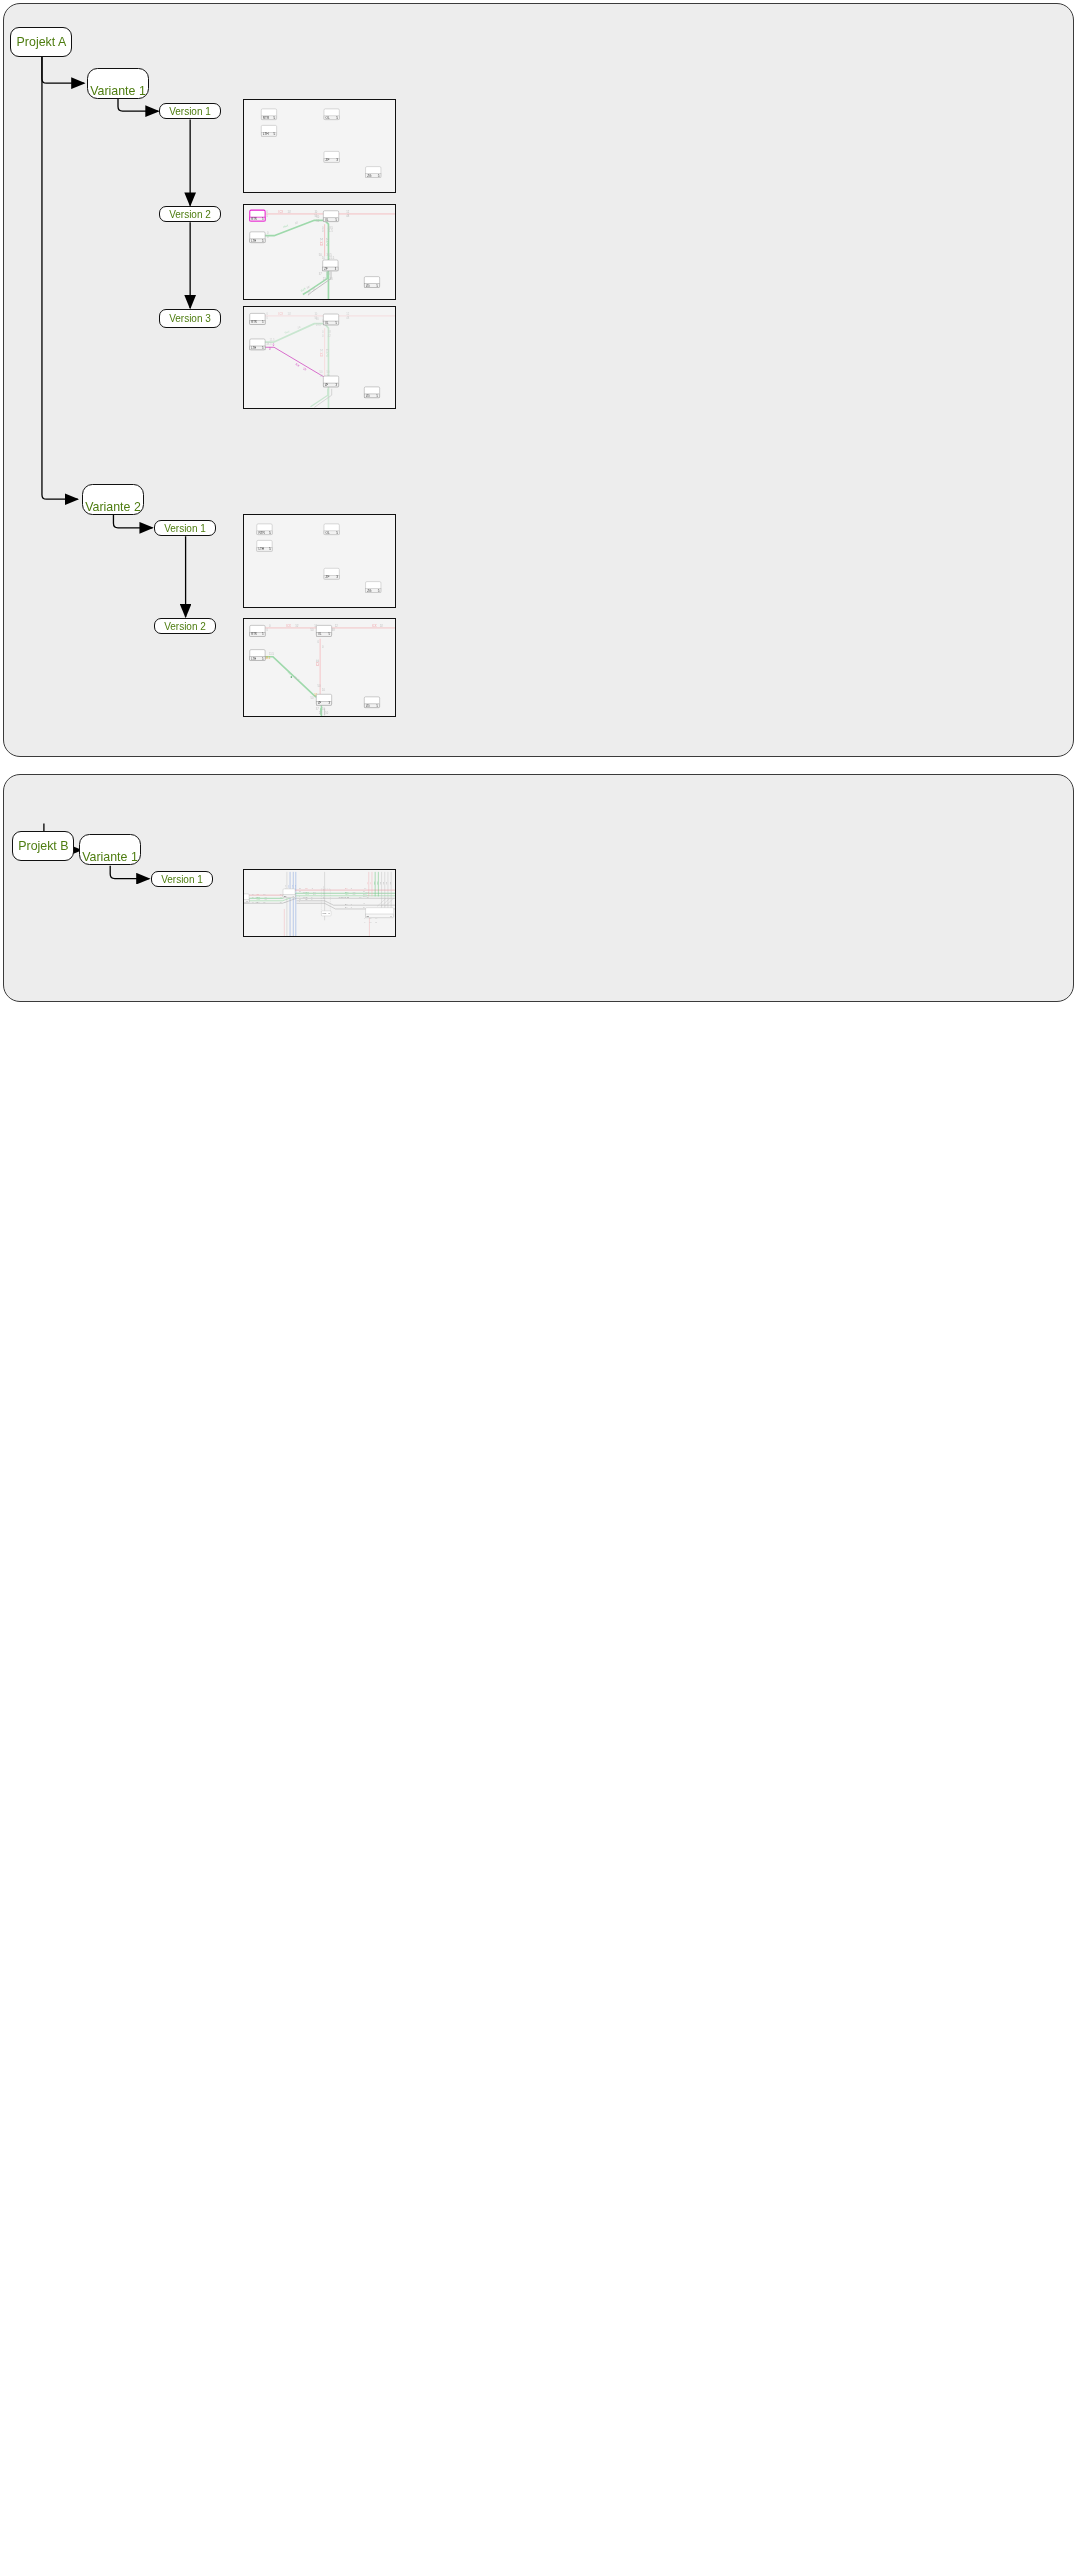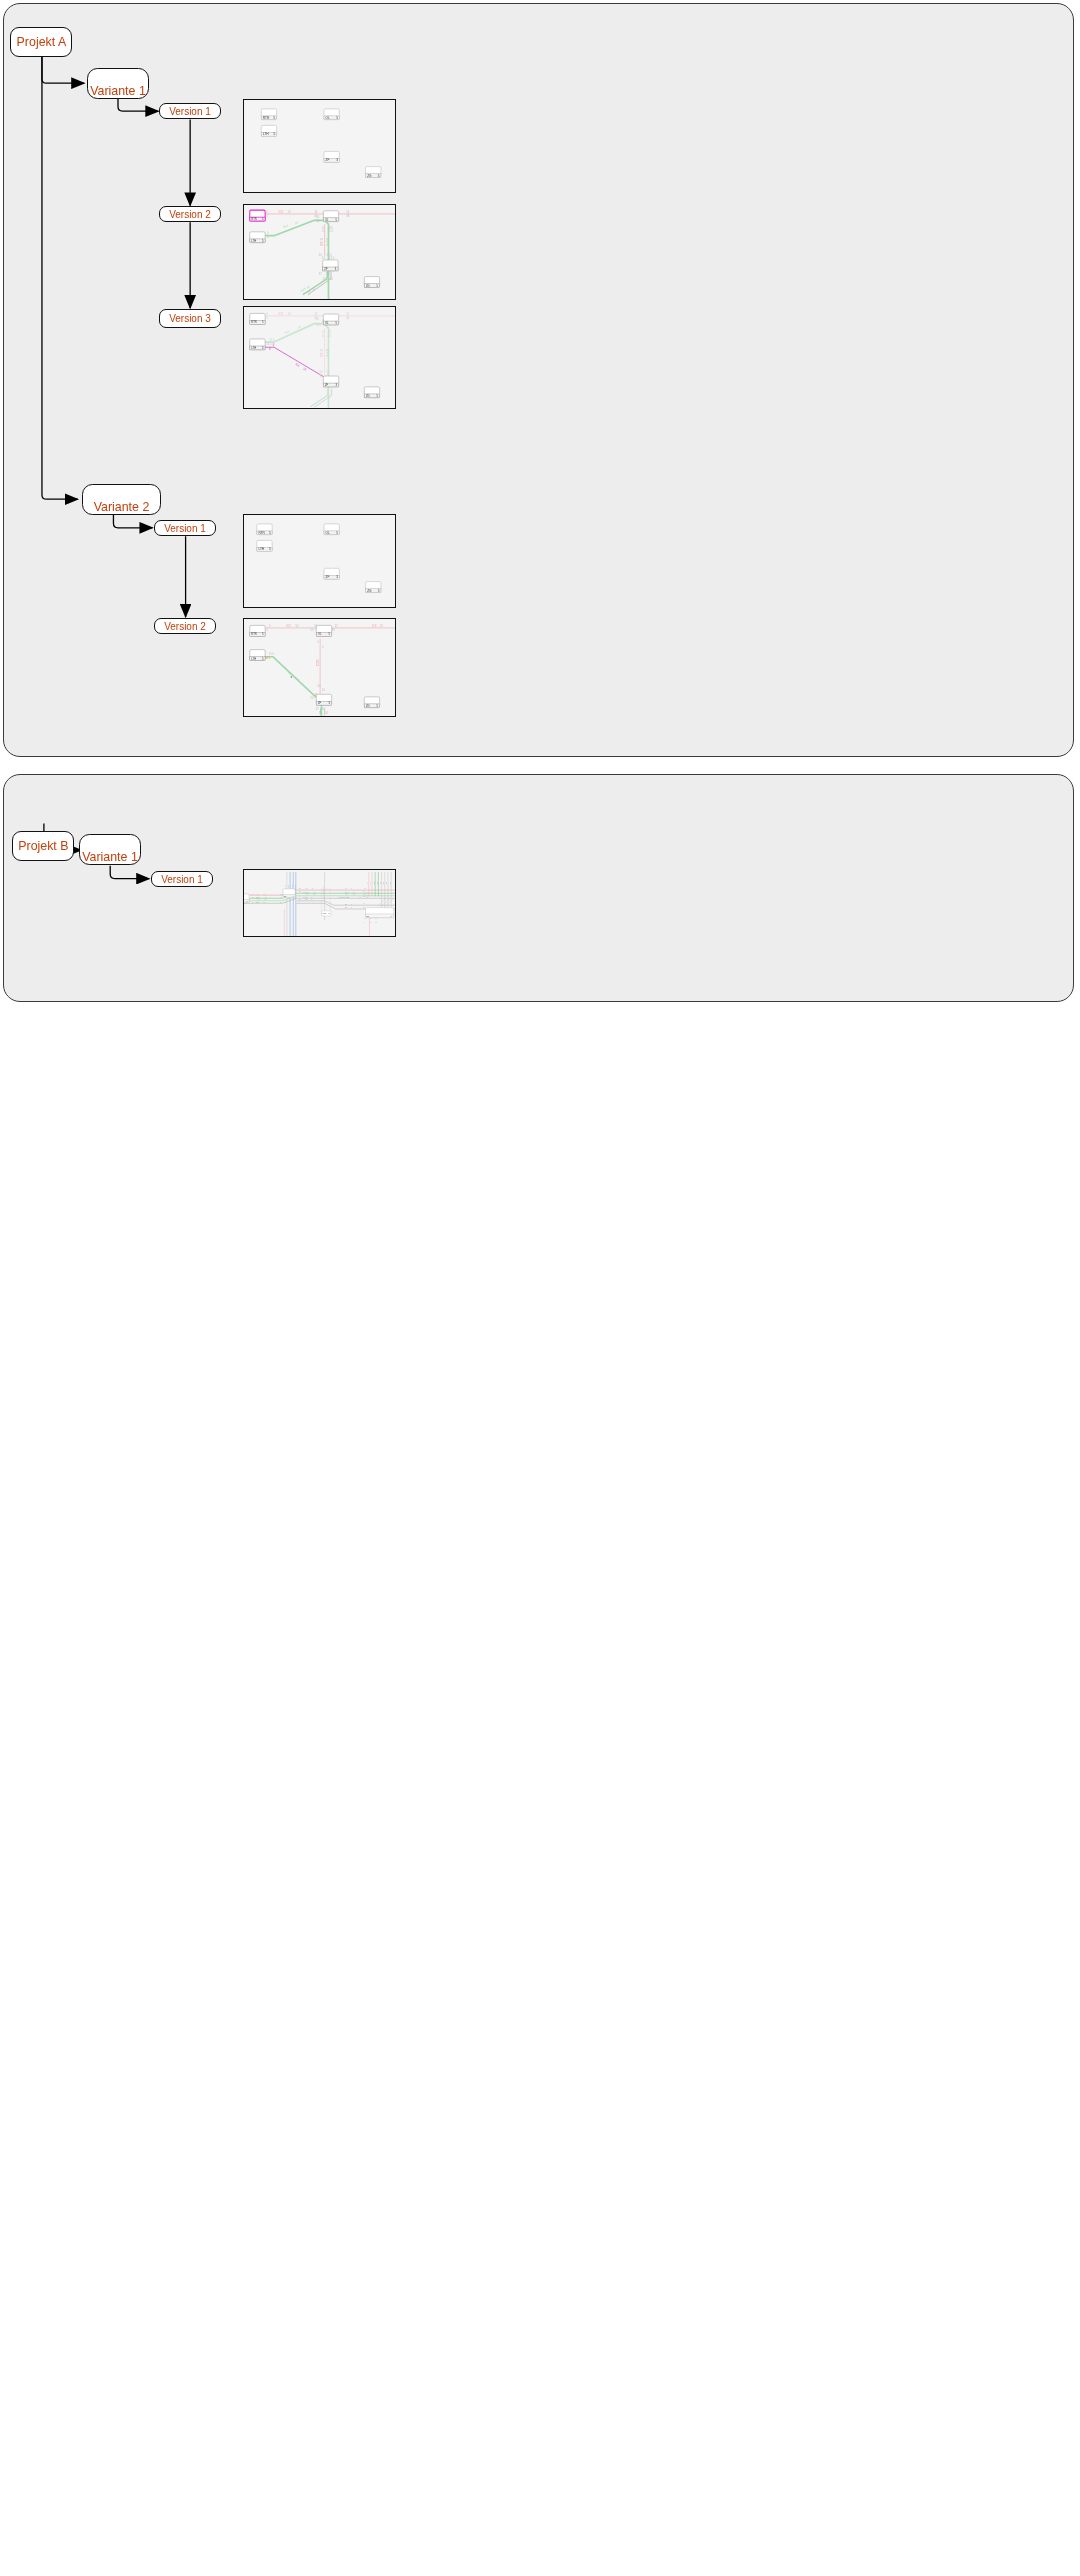--- a/index.html
+++ b/index.html
@@ -18,21 +18,21 @@
   
   .node{
     position:absolute;
     background:#ffffff;
     border:1.3px solid #111111;
     border-radius:7.8px;
     box-sizing:border-box;
     display:flex;
     align-items:center;
     justify-content:center;
-    color:#c2410c;
+    color:#4d7c0f;
     z-index:4;
   }
   .node.project{border-radius:9px;font-size:12.4px;}
   .node.variante{border-radius:10.4px;font-size:12.4px;align-items:flex-end;}
   .node.version{border-radius:7px;font-size:10px;}
 
   
   .edges{position:absolute;left:0;top:0;width:100%;height:100%;overflow:visible;z-index:2;pointer-events:none;}
 
   
@@ -91,21 +91,21 @@
   </div>
 
   <div class="node version" style="left:159px;top:206px;width:62px;height:16.3px;">
     <span>Version 2</span>
   </div>
 
   <div class="node version" style="left:159px;top:309px;width:62px;height:19px;">
     <span>Version 3</span>
   </div>
 
-  <div class="node variante" style="left:82px;top:484px;width:79px;height:31px;">
+  <div class="node variante" style="left:82px;top:484px;width:62px;height:31px;">
     <span>Variante 2</span>
   </div>
 
   <div class="node version" style="left:154px;top:520px;width:62px;height:16.3px;">
     <span>Version 1</span>
   </div>
 
   <div class="node version" style="left:154px;top:618px;width:62px;height:16.3px;">
     <span>Version 2</span>
   </div>

